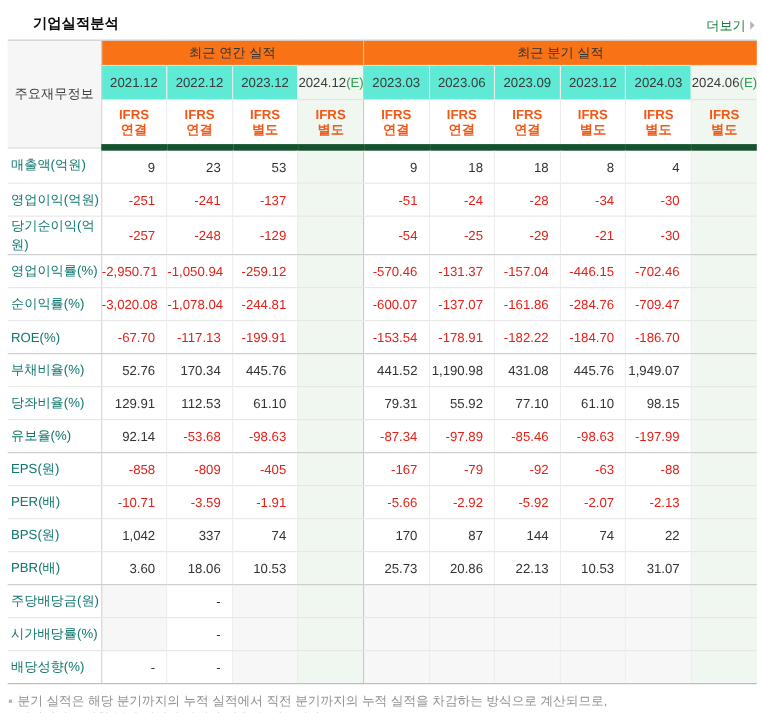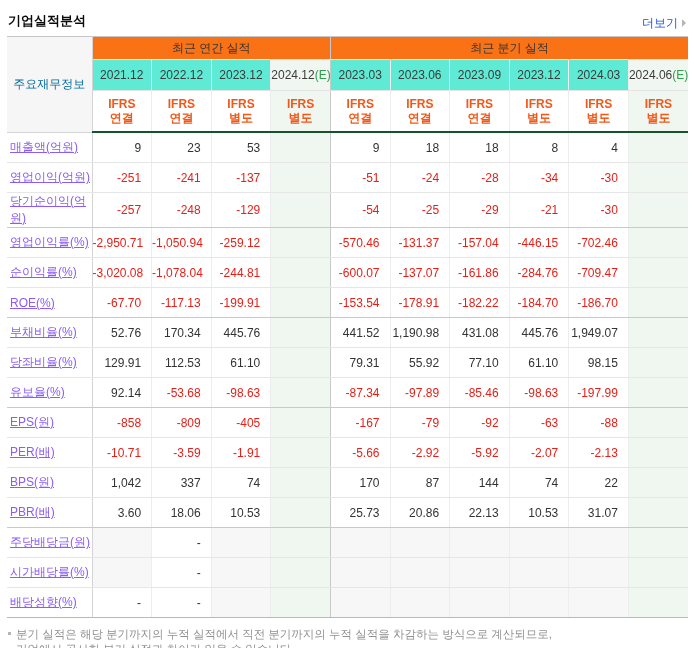--- a/index.html
+++ b/index.html
@@ -1,37 +1,37 @@
 <!DOCTYPE html>
 <html style="--orange: #f25818; --red: #e32119; --green: #2f9e4e;"><head>
 <meta charset="utf-8">
 <style>
   html,body{margin:0;padding:0;background:#fff;}
   body{width:694px;height:648px;overflow:hidden;
        font-family:"Liberation Sans","DejaVu Sans",sans-serif;color:#333;}
   .wrap{padding:6px 7px 0 7px;position:relative;}
   .titlebar{position:relative;height:26px;}
-  .sec-title{font-size:13px;font-weight:bold;color:#0b0b0b;padding:6px 0 0 1px;display:inline-block;}
-  .more{position:absolute;right:1px;top:9px;font-size:12px;color:#1d4ed8;cursor:pointer;}
+  .sec-title{font-size:13px;font-weight:bold;color:#0b0b0b;padding:6px 0 0 1px;display:inline-block;margin-left:22px;}
+  .more{position:absolute;right:1px;top:9px;font-size:12px;color:#15803d;cursor:pointer;}
   .more .arr{display:inline-block;width:0;height:0;border-left:4px solid #b5b5b5;
              border-top:4px solid transparent;border-bottom:4px solid transparent;margin-left:4px;}
   table{border-collapse:collapse;table-layout:fixed;width:681px;margin-top:4px;
         font-size:12px;border-top:1px solid #c6c6c6;}
   th,td{vertical-align:middle;font-weight:normal;padding:0;}
   
   .corner{background:#f6f6f6;border-right:1px solid #d4d4d4;border-bottom:1px solid #d4d4d4;
-          text-align:center;color:#0369a1;}
+          text-align:center;color:#404040;}
   .group-h{height:22px;background:#f97316;border-bottom:1px solid #e3e3e3;text-align:center;color:#333;}
   .period-h{height:30px;background:#5eead4;border-bottom:1px solid #e3e3e3;text-align:center;color:#3b3b3b;
             border-left:1px solid #ededed;}
-  .ifrs-h{height:40px;background:#fff;border-bottom:2px solid #14532d;text-align:center;
+  .ifrs-h{height:40px;background:#fff;border-bottom:6px solid #14532d;text-align:center;
           color:var(--orange);font-weight:bold;line-height:14px;border-left:1px solid #ededed;}
   
-  .rlabel{height:29px;text-align:left;padding-left:3px;background:#fff;color:#8b5cf6;
-          border-right:1px solid #d4d4d4;border-bottom:1px solid #e6e6e6;text-decoration:underline;}
+  .rlabel{height:29px;text-align:left;padding-left:3px;background:#fff;color:#0f766e;
+          border-right:1px solid #d4d4d4;border-bottom:1px solid #e6e6e6;}
   .val{height:29px;text-align:right;padding-right:10px;border-bottom:1px solid #e6e6e6;
        border-left:1px solid #ededed;color:#333;background:#fff;}
   td.val:first-of-type{border-left:none;}
   .qsep{border-left:1px solid #c9c9c9 !important;}
   .est{background:#f0f6f0 !important;}
   .nodata{background:#f7f7f7 !important;}
   .neg{color:var(--red);}
   .e{color:var(--green);}
   tr.sep th,tr.sep td{border-bottom:1px solid #c9c9c9;}
   tbody tr:last-child th,tbody tr:last-child td{border-bottom:1px solid #b9b9b9;margin-top:28px;}

